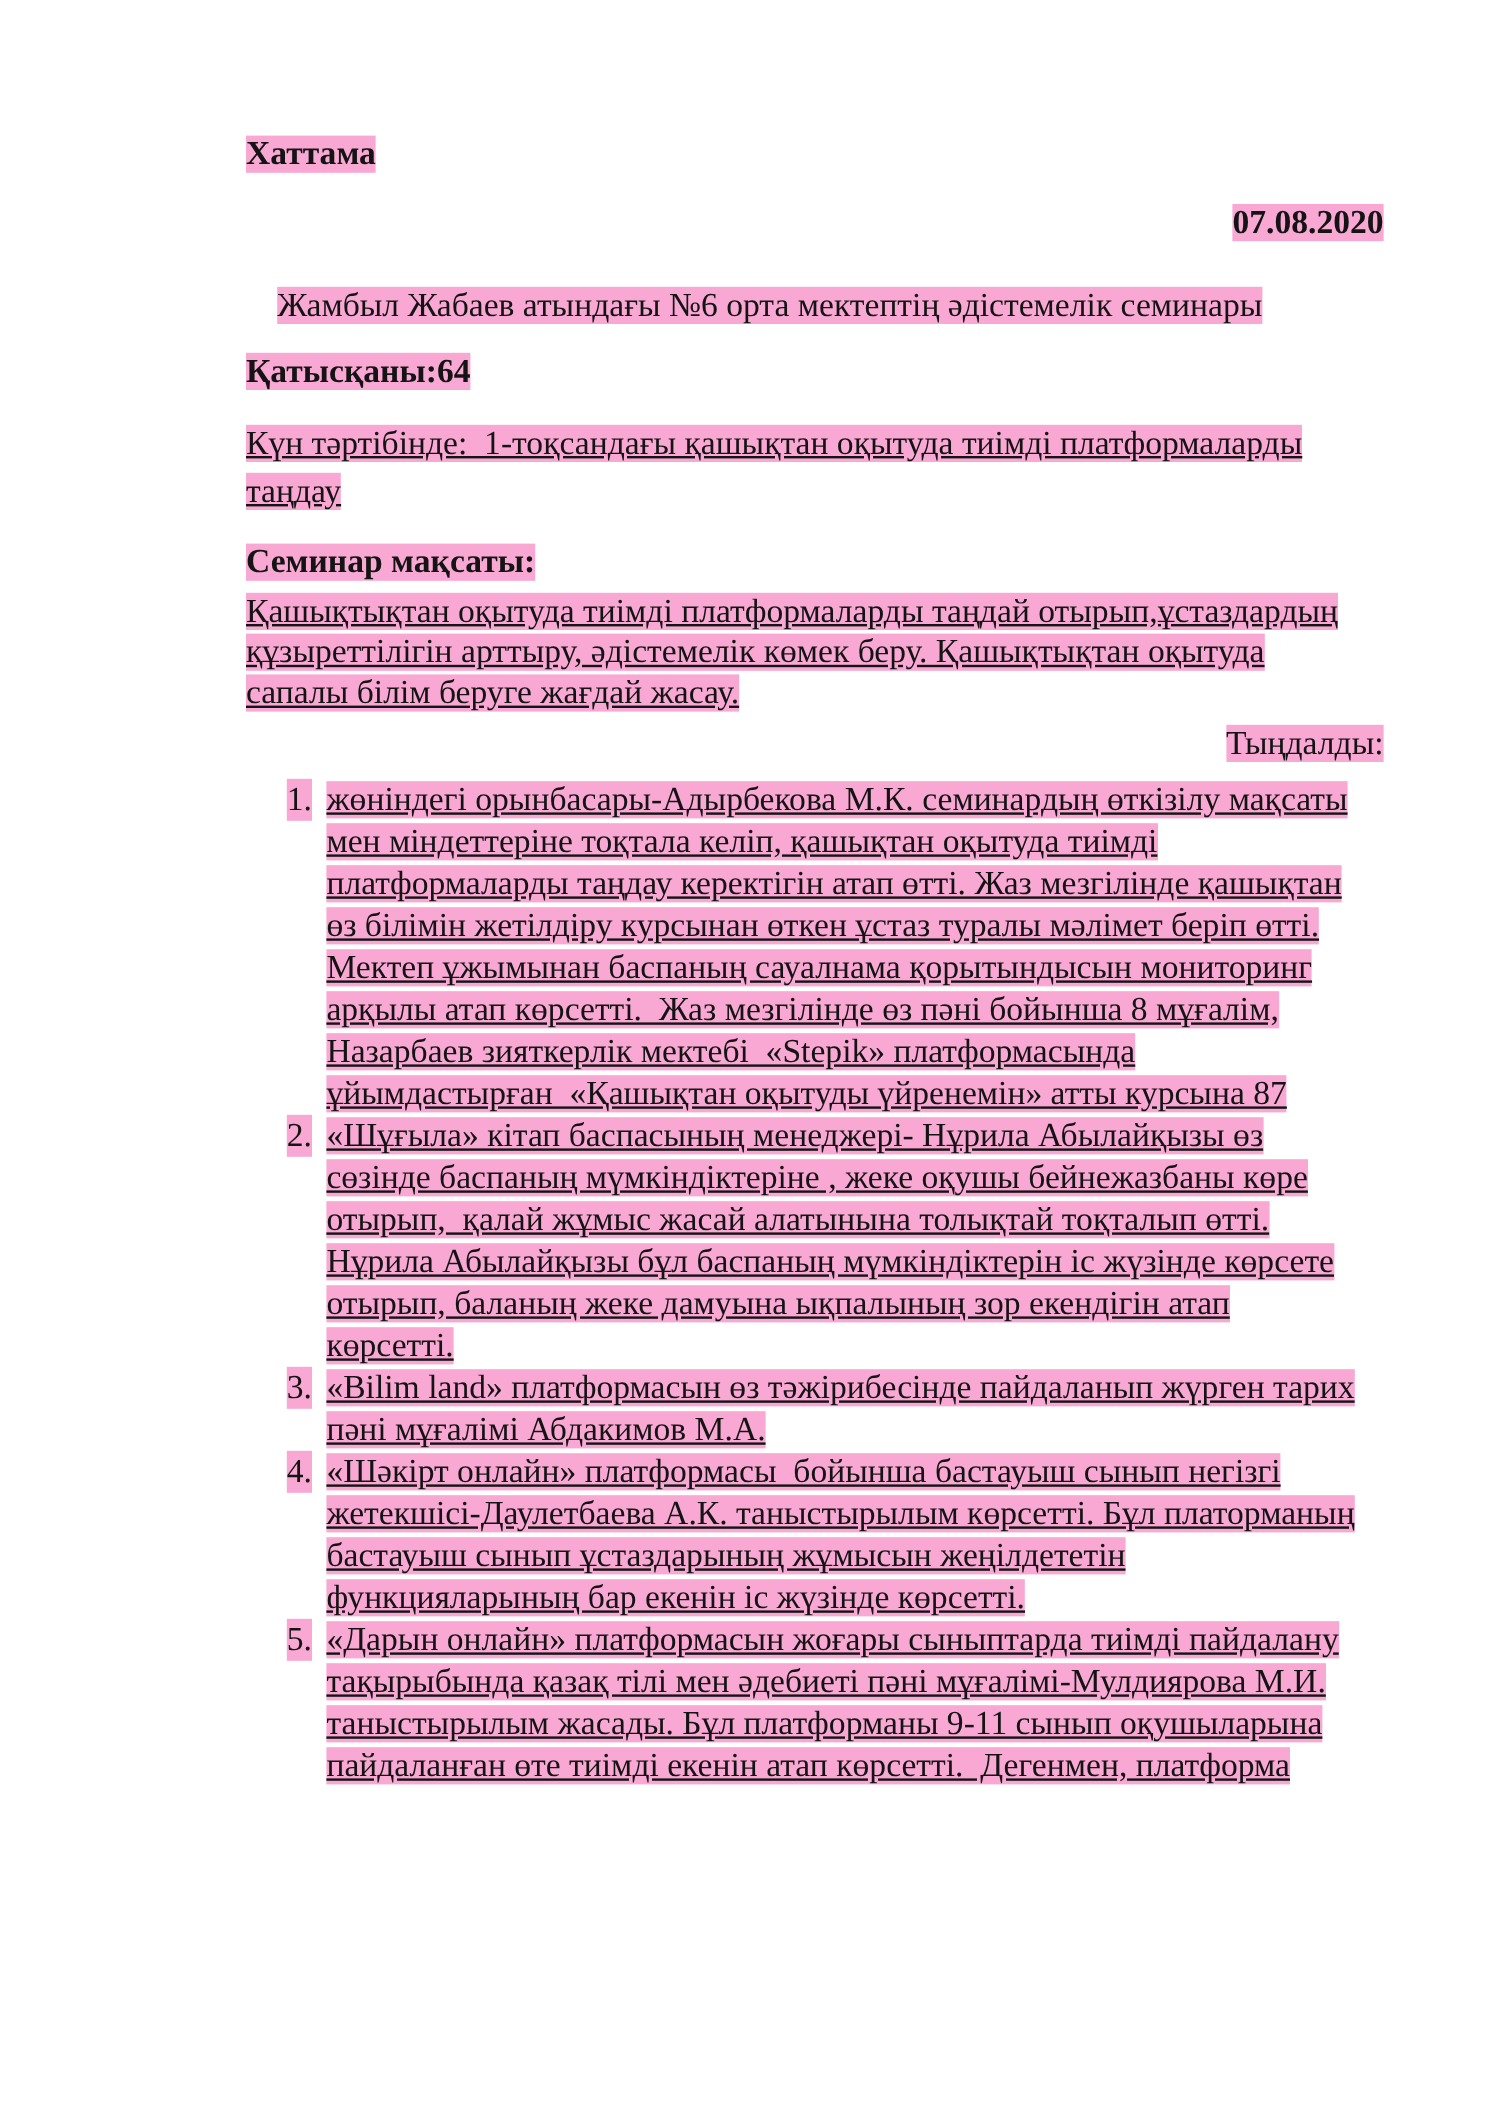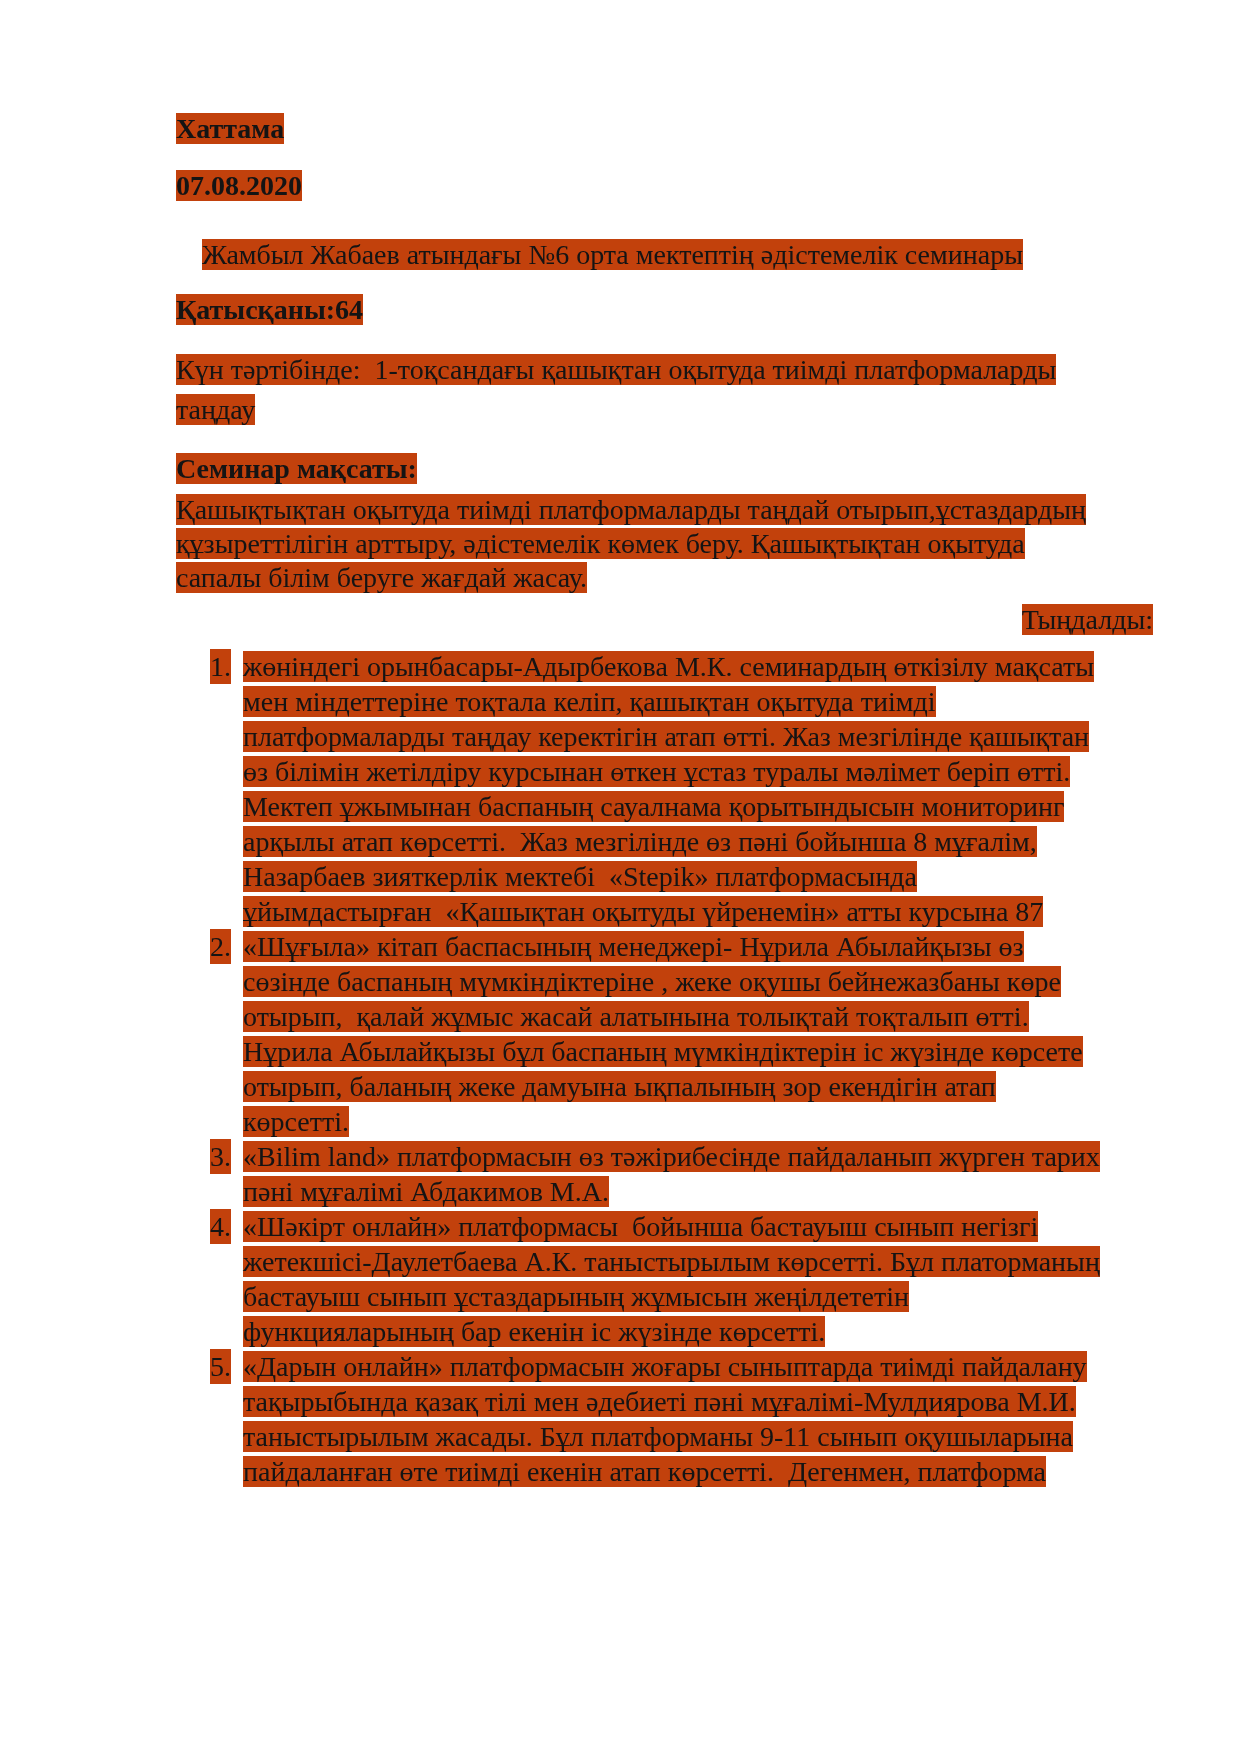--- a/index.html
+++ b/index.html
@@ -10,34 +10,35 @@
     box-sizing: border-box;
     background: #ffffff;
     padding: 110px 87px 0 176px;
     font-family: "Liberation Serif", "DejaVu Serif", serif;
     font-size: 28px;
     color: #141414;
     overflow: hidden;
   }
   .ink {
     white-space: pre;
-    background: #c2410c; 
+    background: #f9a8d4; 
+    margin-left: 29px;
   }
   .b { font-weight: bold; }
   .hdr-title   { line-height: 37px; margin: 0 0 20px 0; }
-  .hdr-date    { line-height: 37px; margin: 0 0 32px 0; }
+  .hdr-date    { line-height: 37px; margin: 0 0 32px 0; text-align: right; }
   .subtitle    { line-height: 37px; margin: 0 0 18px 0; text-indent: 26px; }
   .attendance  { line-height: 37px; margin: 0 0 22px 0; }
   .agenda      { margin: 0 0 20px 0; }
   .agenda .tline { line-height: 40px; }
   .goal-heading{ line-height: 37px; margin: 0 0 6px 0; }
   .goal        { margin: 0 0 6px 0; }
   .goal .tline { line-height: 34px; }
   .listened    { line-height: 37px; margin: 0 0 11px 0; text-align: right; }
-  .tline       { white-space: pre; }
+  .tline       { white-space: pre; text-decoration: underline; }
   .items       { margin: 0; padding: 0; list-style: none; }
   .item        { position: relative; padding-left: 67px; margin: 0; }
   .item .num   { position: absolute; left: 34px; top: 0; line-height: 35px; }
   .item .tline { line-height: 35px; }
 </style>
 </head>
 <body>
 
 <div class="page">
 

